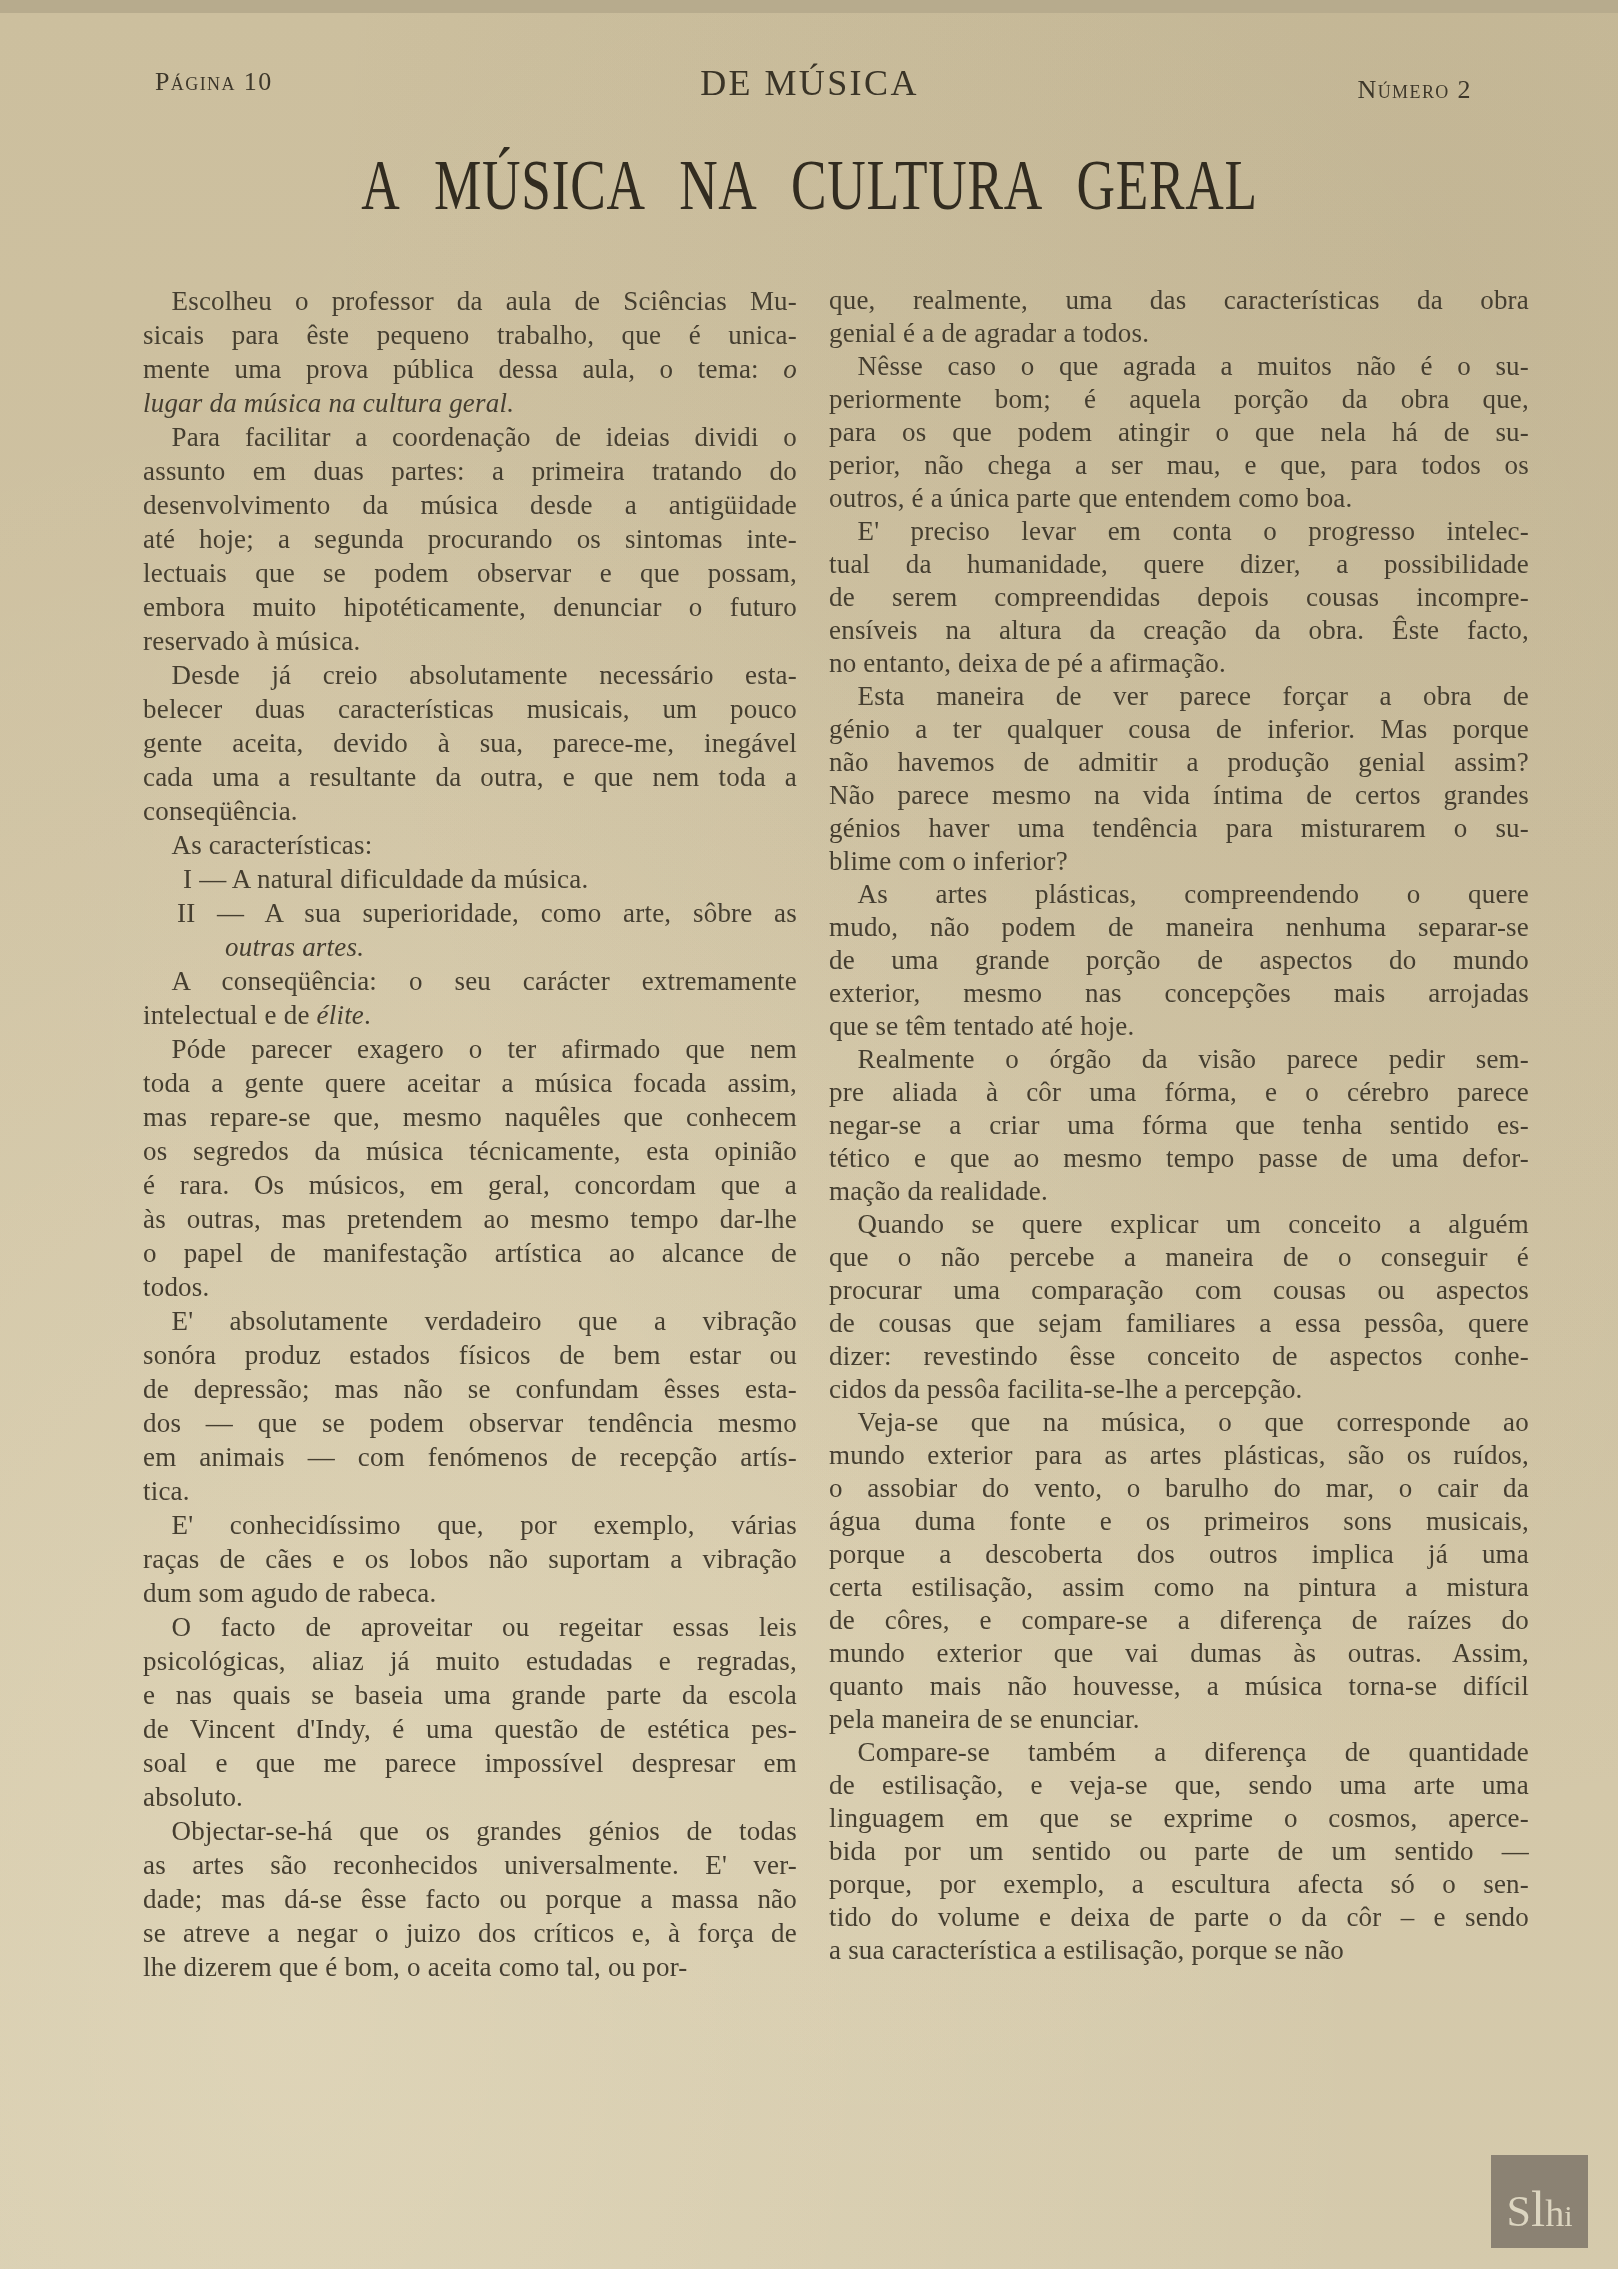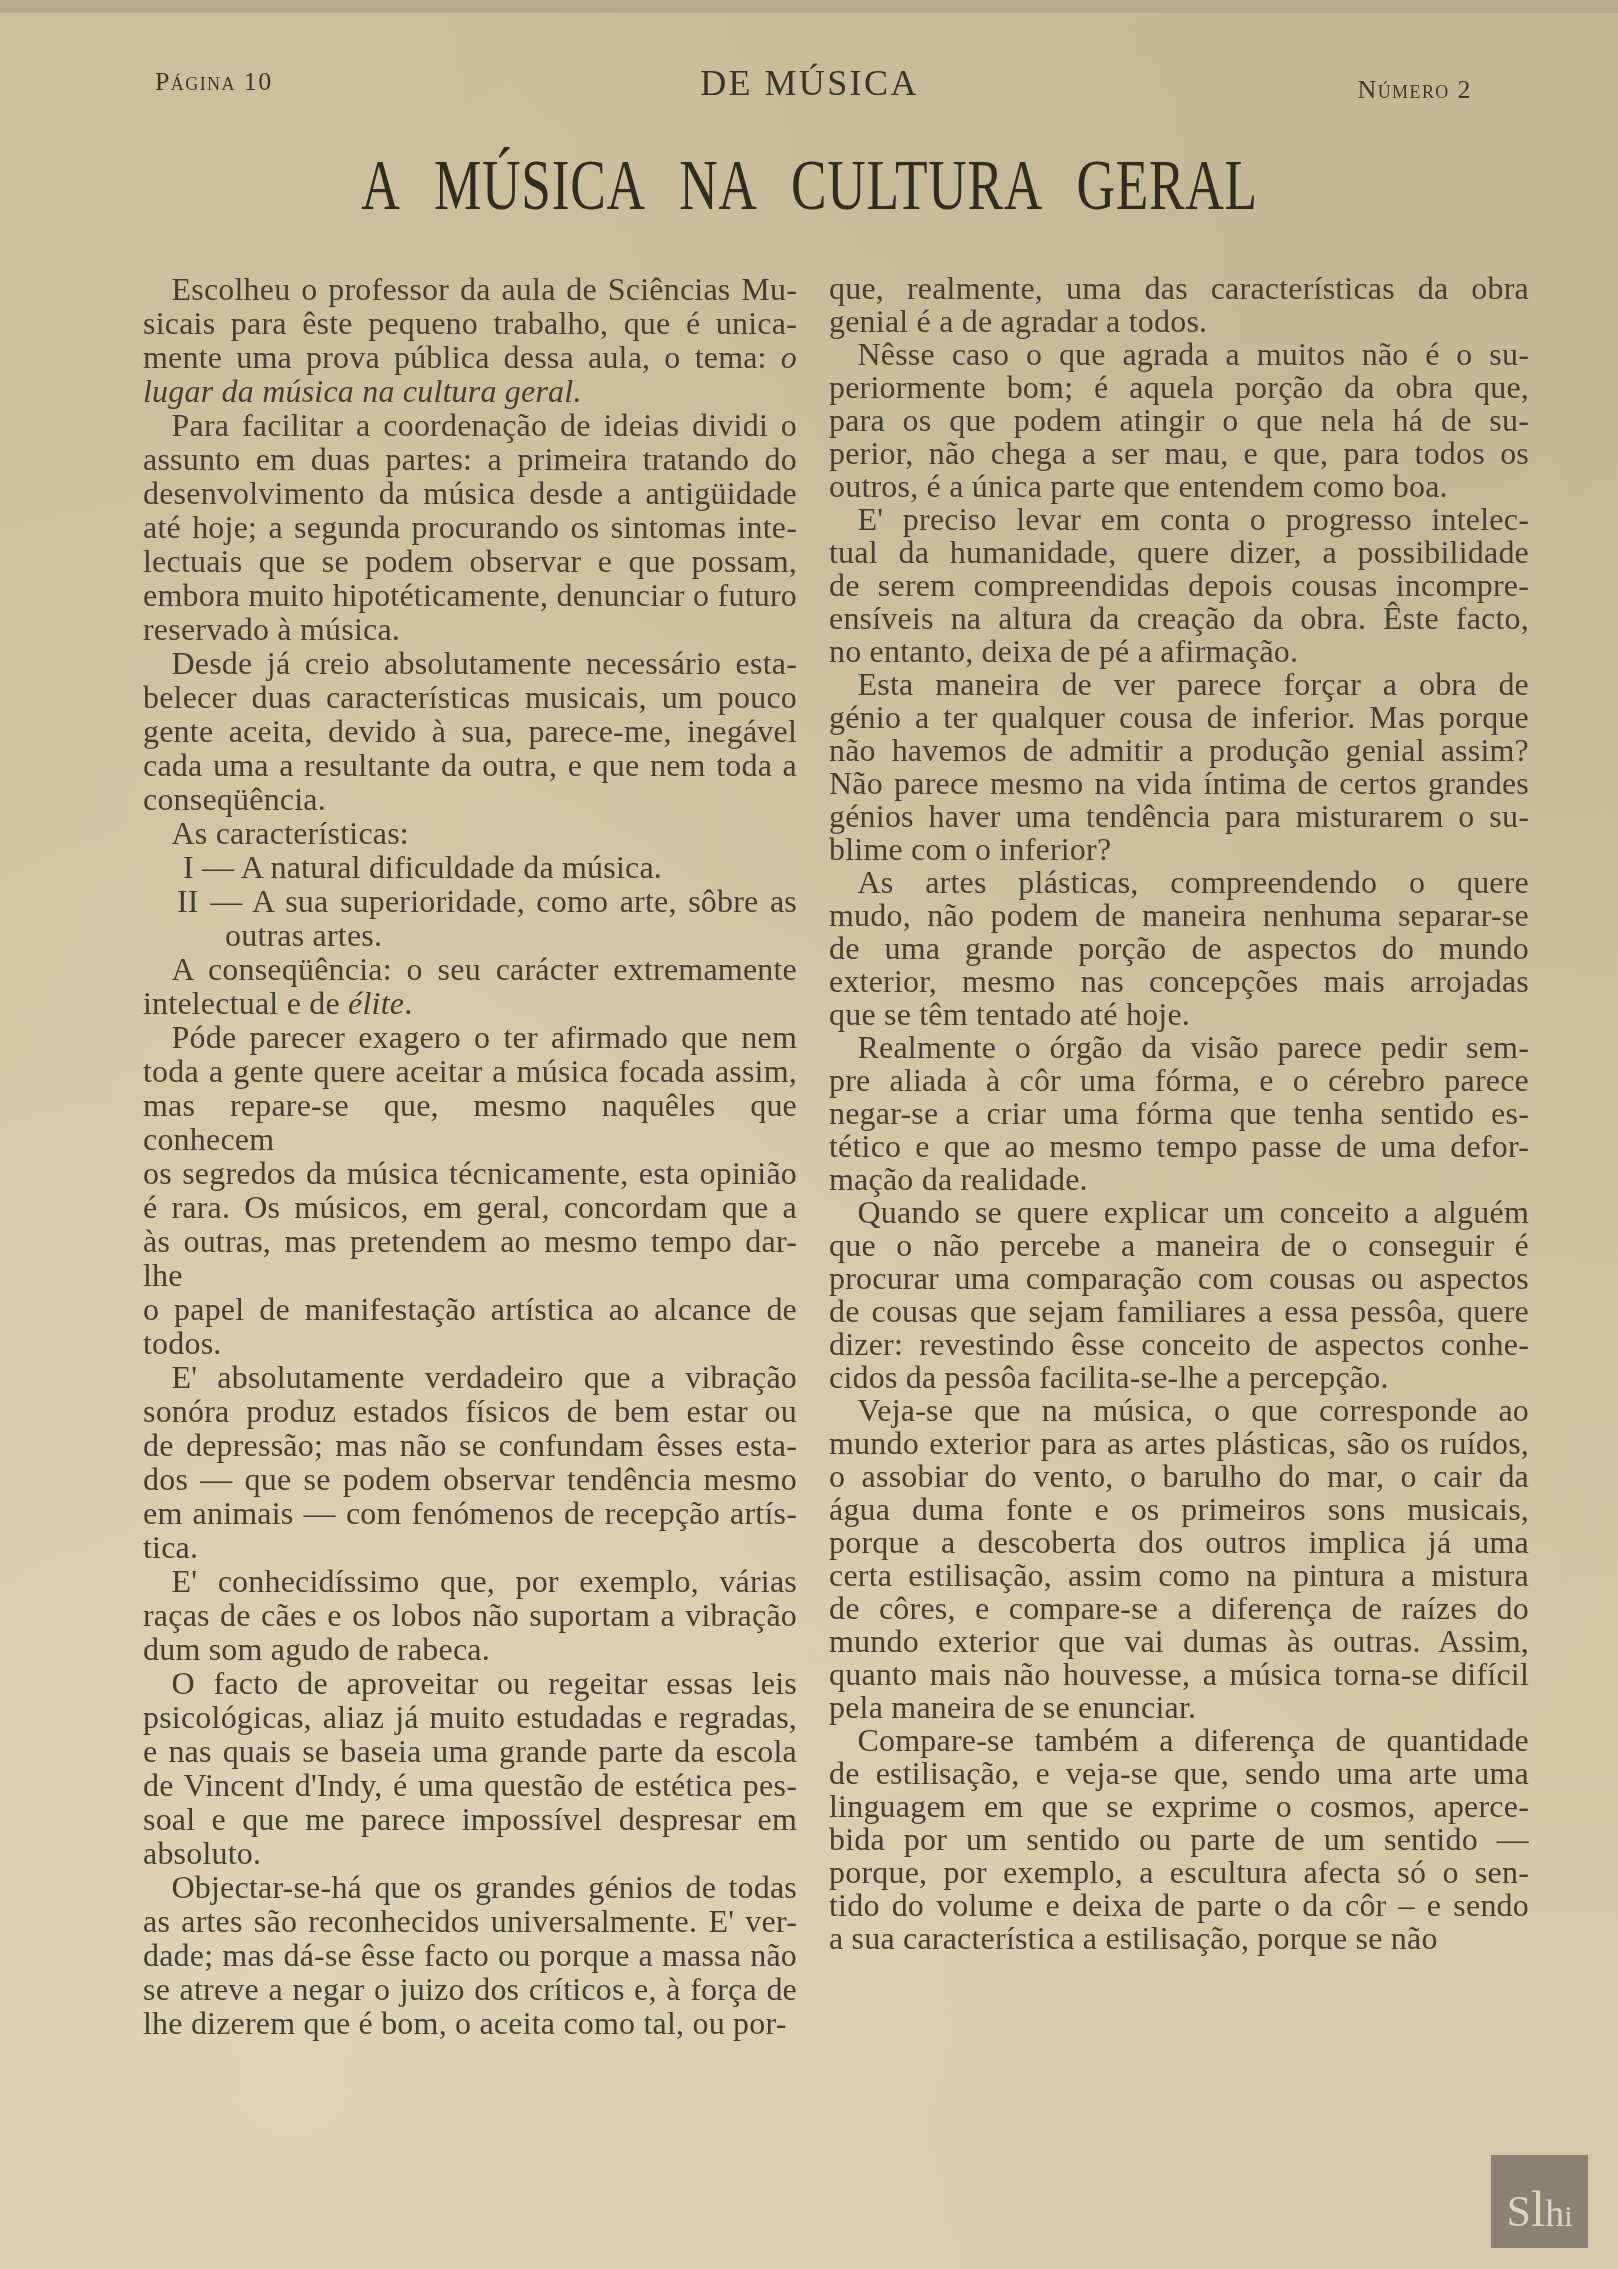--- a/index.html
+++ b/index.html
@@ -34,32 +34,32 @@
     position:absolute;left:0;top:131px;width:100%;margin:0;
     text-align:center;
     font-size:72px;font-weight:normal;
     letter-spacing:1px;word-spacing:0.42em;
     transform:scaleX(0.74);transform-origin:50% 50%;
     color:#322c20;
     white-space:nowrap;
   }
   
   .col{
-    position:absolute;top:259px;
-    font-size:32px;
+    position:absolute;top:271px;
+    font-size:27px;
     letter-spacing:0.2px;
   }
   .col-left{left:143px;width:654px;line-height:34px;}
   .col-right{left:829px;width:700px;line-height:33px;}
   .line{text-align:justify;text-align-last:justify;}
   .line.last{text-align-last:left;}
   .para.indent .line.first{text-indent:28.5px;}
   .para.list1 .line{text-indent:40px;}
   .para.list2 .line.first{text-indent:34px;}
-  .para.list2 .line.last{padding-left:82px;}
+  .para.list2 .line.last{padding-left:82px;font-style:italic;}
   em{font-style:italic;}
   
   .watermark{
     position:absolute;left:1491px;top:2142px;width:97px;height:93px;
     background:#8b8273;
     display:flex;align-items:baseline;justify-content:center;
     padding-top:28.5px;box-sizing:border-box;
     color:#dcd5c0;
     font-family:"Liberation Serif", serif;
   }

